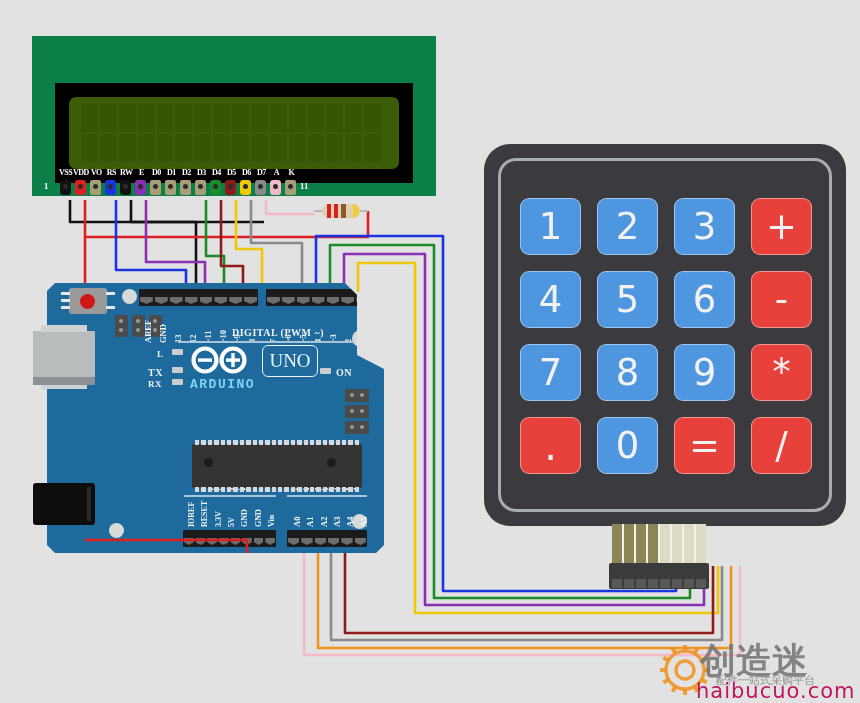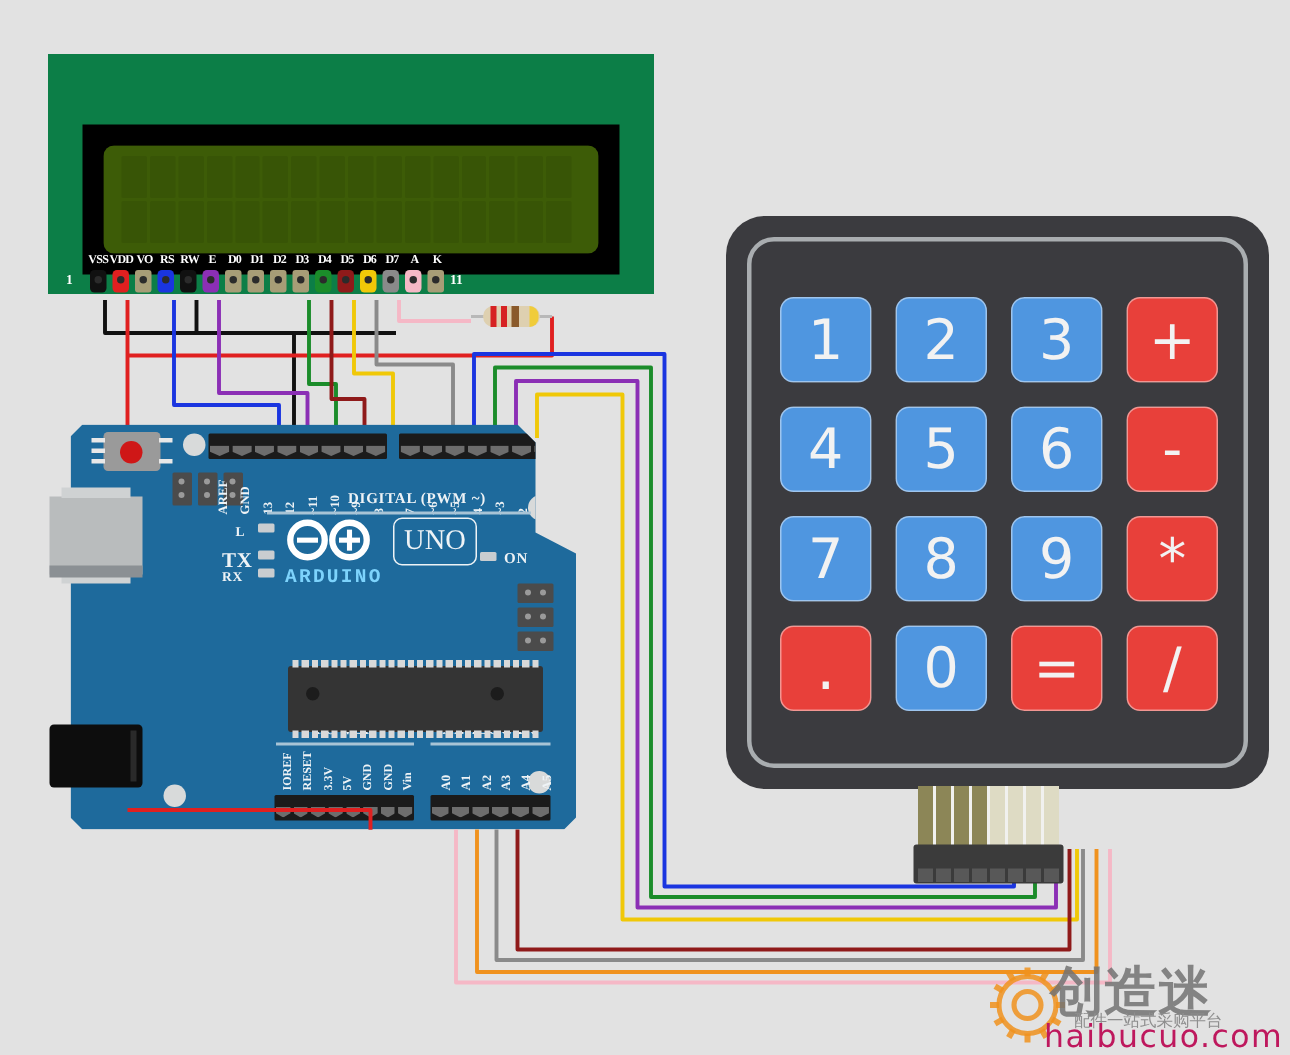--- a/index.html
+++ b/index.html
@@ -390,21 +390,21 @@
         <div class="vlabel" style="left: 280.6px; top: 26px; height: 34px;">~3</div>
         <div class="vlabel" style="left: 295.5px; top: 26px; height: 34px;">2</div>
         <div class="vlabel" style="left: 310.4px; top: 26px; height: 34px;">TX→1</div>
         <div class="vlabel" style="left: 325.3px; top: 26px; height: 34px;">RX←0</div>
       </div>
     <div class="hlabel" style="left:185px;top:44px;font-size:10px;">DIGITAL (PWM ~)</div>
     <div class="uline" style="left:131px;top:58px;width:176px;"></div>
 
     <div class="hlabel" style="left:110px;top:66px;font-size:9px;">L</div>
     <div class="led" style="left:125px;top:66px;"></div>
-    <div class="hlabel" style="left:101px;top:84px;font-size:14px;">TX</div>
+    <div class="hlabel" style="left:101px;top:84px;font-size:10px;">TX</div>
     <div class="led" style="left:125px;top:84px;"></div>
     <div class="hlabel" style="left:101px;top:96px;font-size:9px;">RX</div>
     <div class="led" style="left:125px;top:96px;"></div>
     <div class="led" style="left:273px;top:85px;"></div>
     <div class="hlabel" style="left:289px;top:84px;font-size:10px;">ON</div>
 
     <svg class="logo-inf" style="left:143px;top:62px;" width="58" height="30" viewBox="0 0 58 30">
       <g fill="none" stroke="#ffffff" stroke-width="4.2">
         <circle cx="15" cy="15" r="11.5"></circle>
         <circle cx="43" cy="15" r="11.5"></circle>

